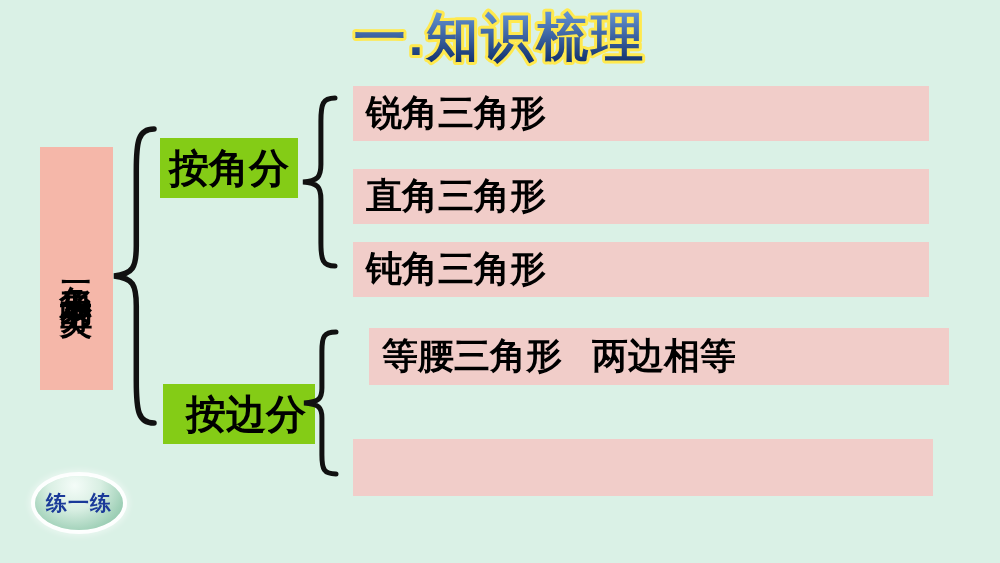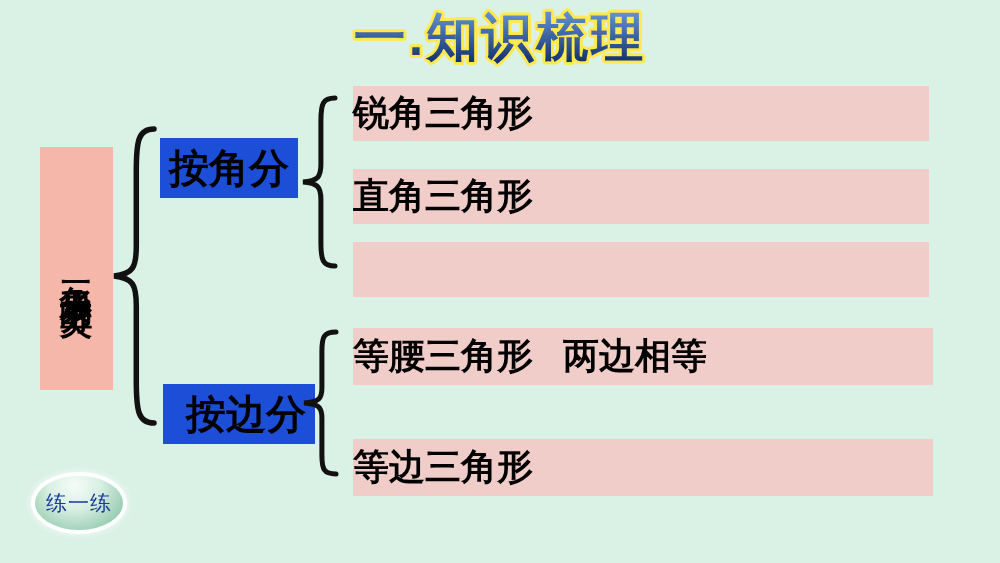--- a/index.html
+++ b/index.html
@@ -21,59 +21,59 @@
     display:flex;align-items:center;justify-content:center;
   }
   .root-box span{
     writing-mode:vertical-rl;text-orientation:upright;
     font-size:33px;font-weight:bold;color:#000;letter-spacing:5px;line-height:1;
   }
 
   
   .label-box{
     position:absolute;width:138px;height:60px;
-    background:#1d4ed8;
+    background:#84cc16;
     display:flex;align-items:center;justify-content:center;
     font-size:40px;font-weight:bold;color:#000;
   }
   #label-angle{left:160px;top:138px;}
   #label-side{left:163px;top:384px;padding-left:14px;}
 
   
   .brace{position:absolute;overflow:visible;}
   #brace-main{left:111px;top:126px;width:46px;height:300px;}
   #brace-angle{left:300px;top:95px;width:38px;height:174px;}
   #brace-side{left:301px;top:329px;width:38px;height:148px;}
 
   
   .row{
     position:absolute;left:353px;width:576px;height:55px;
     background:#f1cdc9;
     display:flex;align-items:center;
-    box-sizing:border-box;
+    padding-left:13px;box-sizing:border-box;
     font-size:36px;font-weight:bold;color:#000;white-space:nowrap;
   }
   .row .rdesc{margin-left:30px;}
   #row-0{top:86px;}
   #row-1{top:169px;}
   #row-2{top:242px;}
-  #row-3{top:328px;height:57px;width:580px;}
+  #row-3{top:328px;height:57px;width:580px;margin-left:16px;}
   #row-4{top:439px;height:57px;width:580px;}
 
   
   .practice{
     position:absolute;left:35px;top:476px;width:88px;height:54px;
     border-radius:50%;
     background:radial-gradient(ellipse at 45% 18%, #f4fcf8 0%, #d9efe3 38%, #a3d2ba 72%, #7cbb9e 100%);
     box-shadow:0 0 0 4px rgba(255,255,255,0.9), 0 0 6px 6px rgba(255,255,255,0.45);
     display:flex;align-items:center;justify-content:center;
     cursor:pointer;
   }
   .practice span{
-    font-size:21px;font-weight:normal;color:#1a3a99;letter-spacing:1px;
+    font-size:21px;font-weight:bold;color:#1a3a99;letter-spacing:1px;
   }
 </style>
 </head>
 <body>
 
 <div class="stage">
 
   <div class="title-wrap">
     <svg width="1000" height="72" viewBox="0 0 1000 72">
       <defs>
@@ -99,32 +99,32 @@
       <path d="M 35 3 C 22.900000000000002 3 20.900000000000002 8.700000000000001 20.900000000000002 26.099999999999998 L 20.900000000000002 69.60000000000001 C 20.900000000000002 81.78 17.900000000000002 85.782 3 87 C 17.900000000000002 88.218 20.900000000000002 92.22 20.900000000000002 104.39999999999999 L 20.900000000000002 147.9 C 20.900000000000002 165.29999999999998 22.900000000000002 171 35 171" fill="none" stroke="#111111" stroke-width="5" stroke-linecap="round"></path>
     </svg>
 
   <div class="row" id="row-0">
     <span class="rname">锐角三角形</span>
   </div>
   <div class="row" id="row-1">
     <span class="rname">直角三角形</span>
   </div>
   <div class="row" id="row-2">
+    <span class="rname">钝角三角形</span>
   </div>
 
   <div class="label-box" id="label-side">按边分</div>
   <svg id="brace-side" class="brace" viewBox="0 0 38 148" width="38" height="148">
       <path d="M 35 3 C 22.900000000000002 3 20.900000000000002 7.4 20.900000000000002 22.2 L 20.900000000000002 59.2 C 20.900000000000002 69.56 17.900000000000002 72.964 3 74 C 17.900000000000002 75.036 20.900000000000002 78.44 20.900000000000002 88.8 L 20.900000000000002 125.8 C 20.900000000000002 140.6 22.900000000000002 145 35 145" fill="none" stroke="#111111" stroke-width="5" stroke-linecap="round"></path>
     </svg>
 
   <div class="row" id="row-3">
     <span class="rname">等腰三角形</span>
     <span class="rdesc">两边相等</span>
   </div>
   <div class="row" id="row-4">
-    <span class="rname">等边三角形</span>
   </div>
 
   <div class="practice">
     <span>练一练</span>
   </div>
 
 </div>
 
 </body></html>

